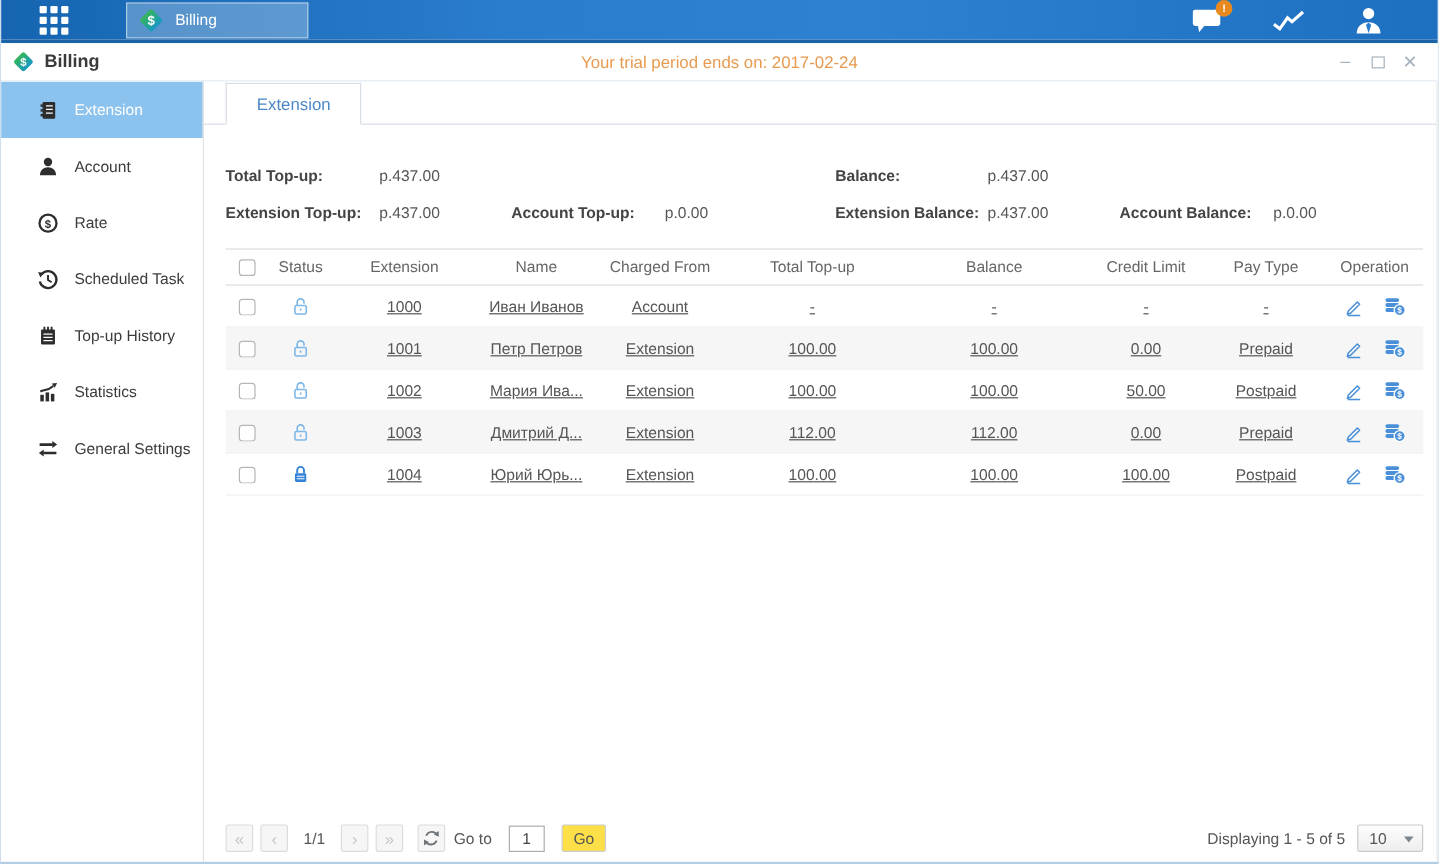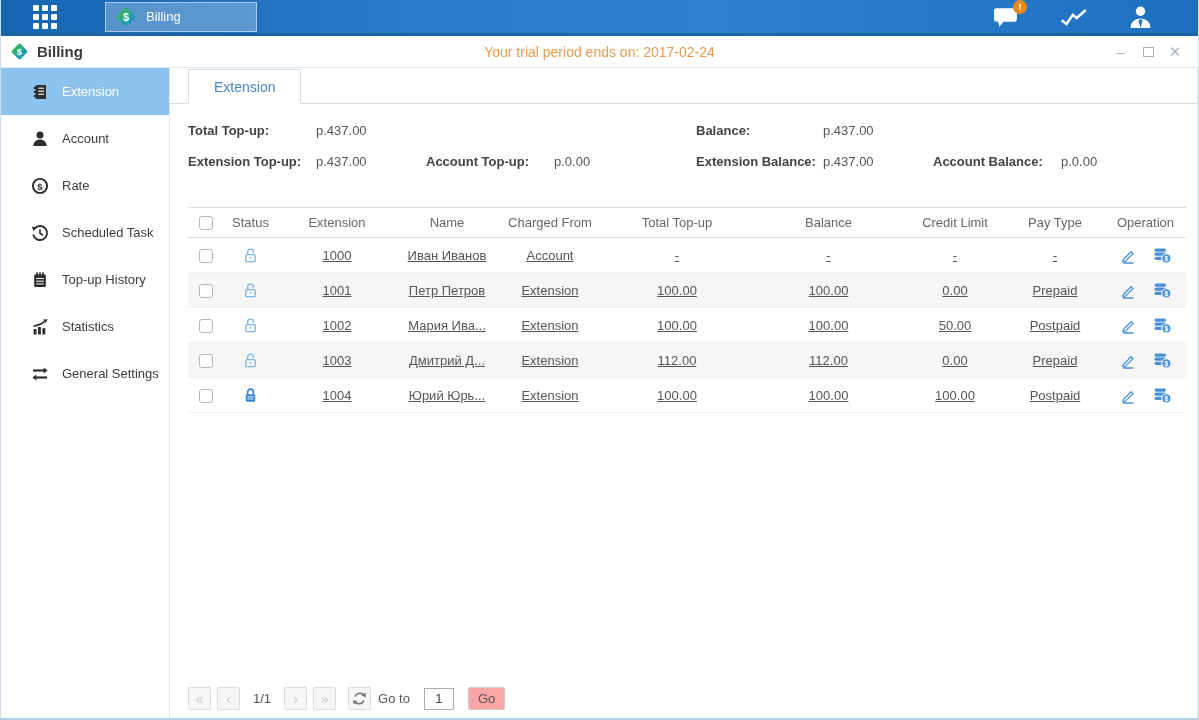--- a/index.html
+++ b/index.html
@@ -45,21 +45,21 @@
   .tabstrip { flex:0 0 36px; padding-left:18px; border-bottom:1px solid #d8dee5; display:flex; align-items:flex-end; }
   .tab { height:35px; margin-bottom:-1px; background:#fff; border:1px solid #d8dee5; border-bottom:1px solid #fff;
          display:flex; align-items:center; padding:0 25px; color:#4a86c8; font-size:14px; cursor:pointer; }
 
   .content { padding:0 11px 0 18px; flex:1; }
 
   
   .summary { margin-top:19px; display:flex; font-size:13px; }
   .sum-left { width:508px; }
   .sum-right { flex:1; }
-  .sum-row { height:31px; display:flex; align-items:flex-start; }
+  .sum-row { height:31px; display:flex; align-items:flex-end; }
   .lbl { font-weight:bold; color:#444; }
   .val { color:#555; }
   .w128 { width:128px; display:inline-block; }
   .w127 { width:127px; display:inline-block; }
   .w110 { width:110px; display:inline-block; }
 
   
   .toolbar { margin-top:25px; display:flex; gap:9px; }
   .btn-primary { background:#3f8ede; color:#fff; border:none; height:28px; padding:0 13px;
                  font-size:13px; border-radius:3px; cursor:pointer; }
@@ -84,21 +84,21 @@
 
   
   .footer { position:absolute; left:18px; right:11px; bottom:8px; display:flex; align-items:center;
             font-size:13px; color:#555; background:#fff; }
   .pager { display:flex; align-items:center; gap:6px; }
   .pg-btn { width:23px; height:23px; background:#f6f6f6; border:1px solid #dcdcdc; border-radius:2px;
             display:flex; align-items:center; justify-content:center; color:#c3c7cb; font-size:14px; cursor:pointer; }
   .pg-ind { padding:0 7px; color:#555; }
   .goto-label { margin:0 8px 0 1px; }
   .goto-input { width:30px; height:22px; border:1px solid #adadad; text-align:center; font-size:13px; color:#444; }
-  .go-btn { margin-left:8px; height:23px; padding:0 9px; background:#fca5a5; border:1px solid #ccc;
+  .go-btn { margin-left:8px; height:23px; padding:0 9px; background:#fde047; border:1px solid #ccc;
             border-radius:2px; color:#555; font-size:13px; cursor:pointer; }
   .footer-right { margin-left:auto; display:flex; align-items:center; gap:10px; }
   .page-size { width:55px; height:23px; border:1px solid #c9c9c9; background:linear-gradient(#fdfdfd,#eee);
                display:flex; align-items:center; padding-left:9px; position:relative; border-radius:2px; cursor:pointer; }
   .page-size .arrow { position:absolute; right:7px; top:9px; width:0; height:0;
                border-left:4.5px solid transparent; border-right:4.5px solid transparent; border-top:5px solid #7c868c; }
 </style>
 </head>
 <body>
 
@@ -505,17 +505,24 @@
               <path d="M13.2,5.2 A5.4,5.4 0 0 0 3.4,5.8" fill="none" stroke="#6f7478" stroke-width="1.7"></path>
               <polygon points="14.5,1.6 14.6,6.8 10.2,4.6" fill="#6f7478"></polygon>
               <path d="M2.8,10.8 A5.4,5.4 0 0 0 12.6,10.2" fill="none" stroke="#6f7478" stroke-width="1.7"></path>
               <polygon points="1.5,14.4 1.4,9.2 5.8,11.4" fill="#6f7478"></polygon>
             </svg>
           </div>
           <span class="goto-label">Go to</span>
           <input class="goto-input" value="1" style="">
           <button class="go-btn">Go</button>
         </div>
+        <div class="footer-right">
+          <span>Displaying 1 - 5 of 5</span>
+          <div class="page-size">
+            <span>10</span>
+            <span class="arrow"></span>
+          </div>
+        </div>
       </div>
 
     </div>
   </div>
 </div>
 
 </body></html>

